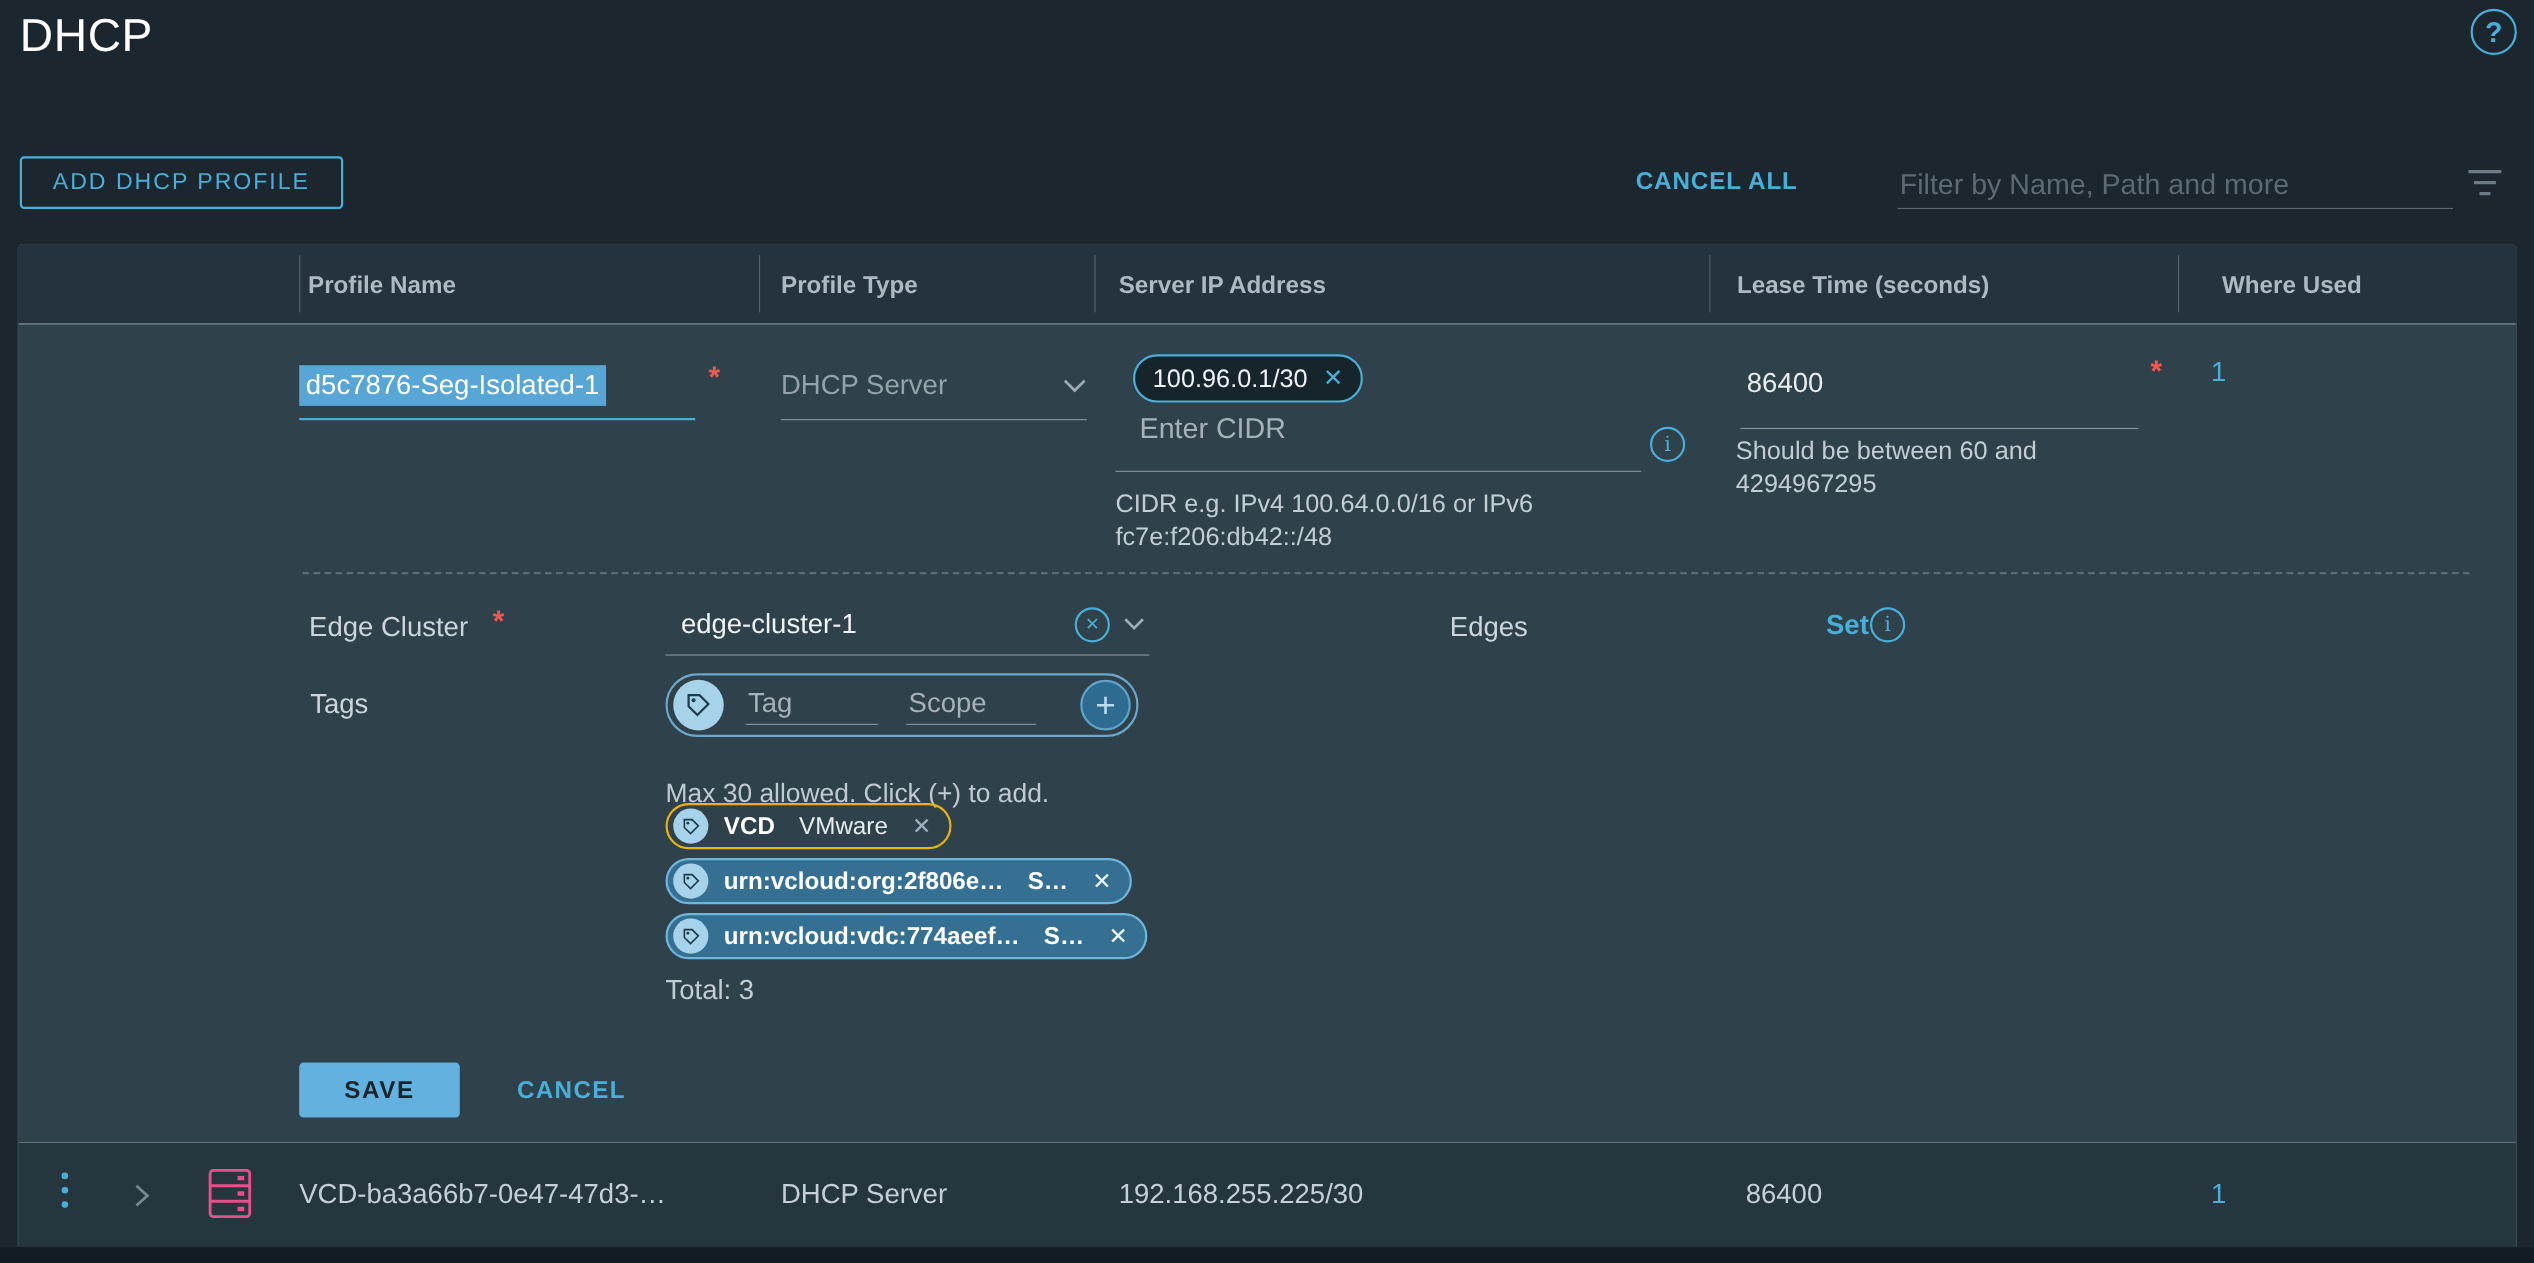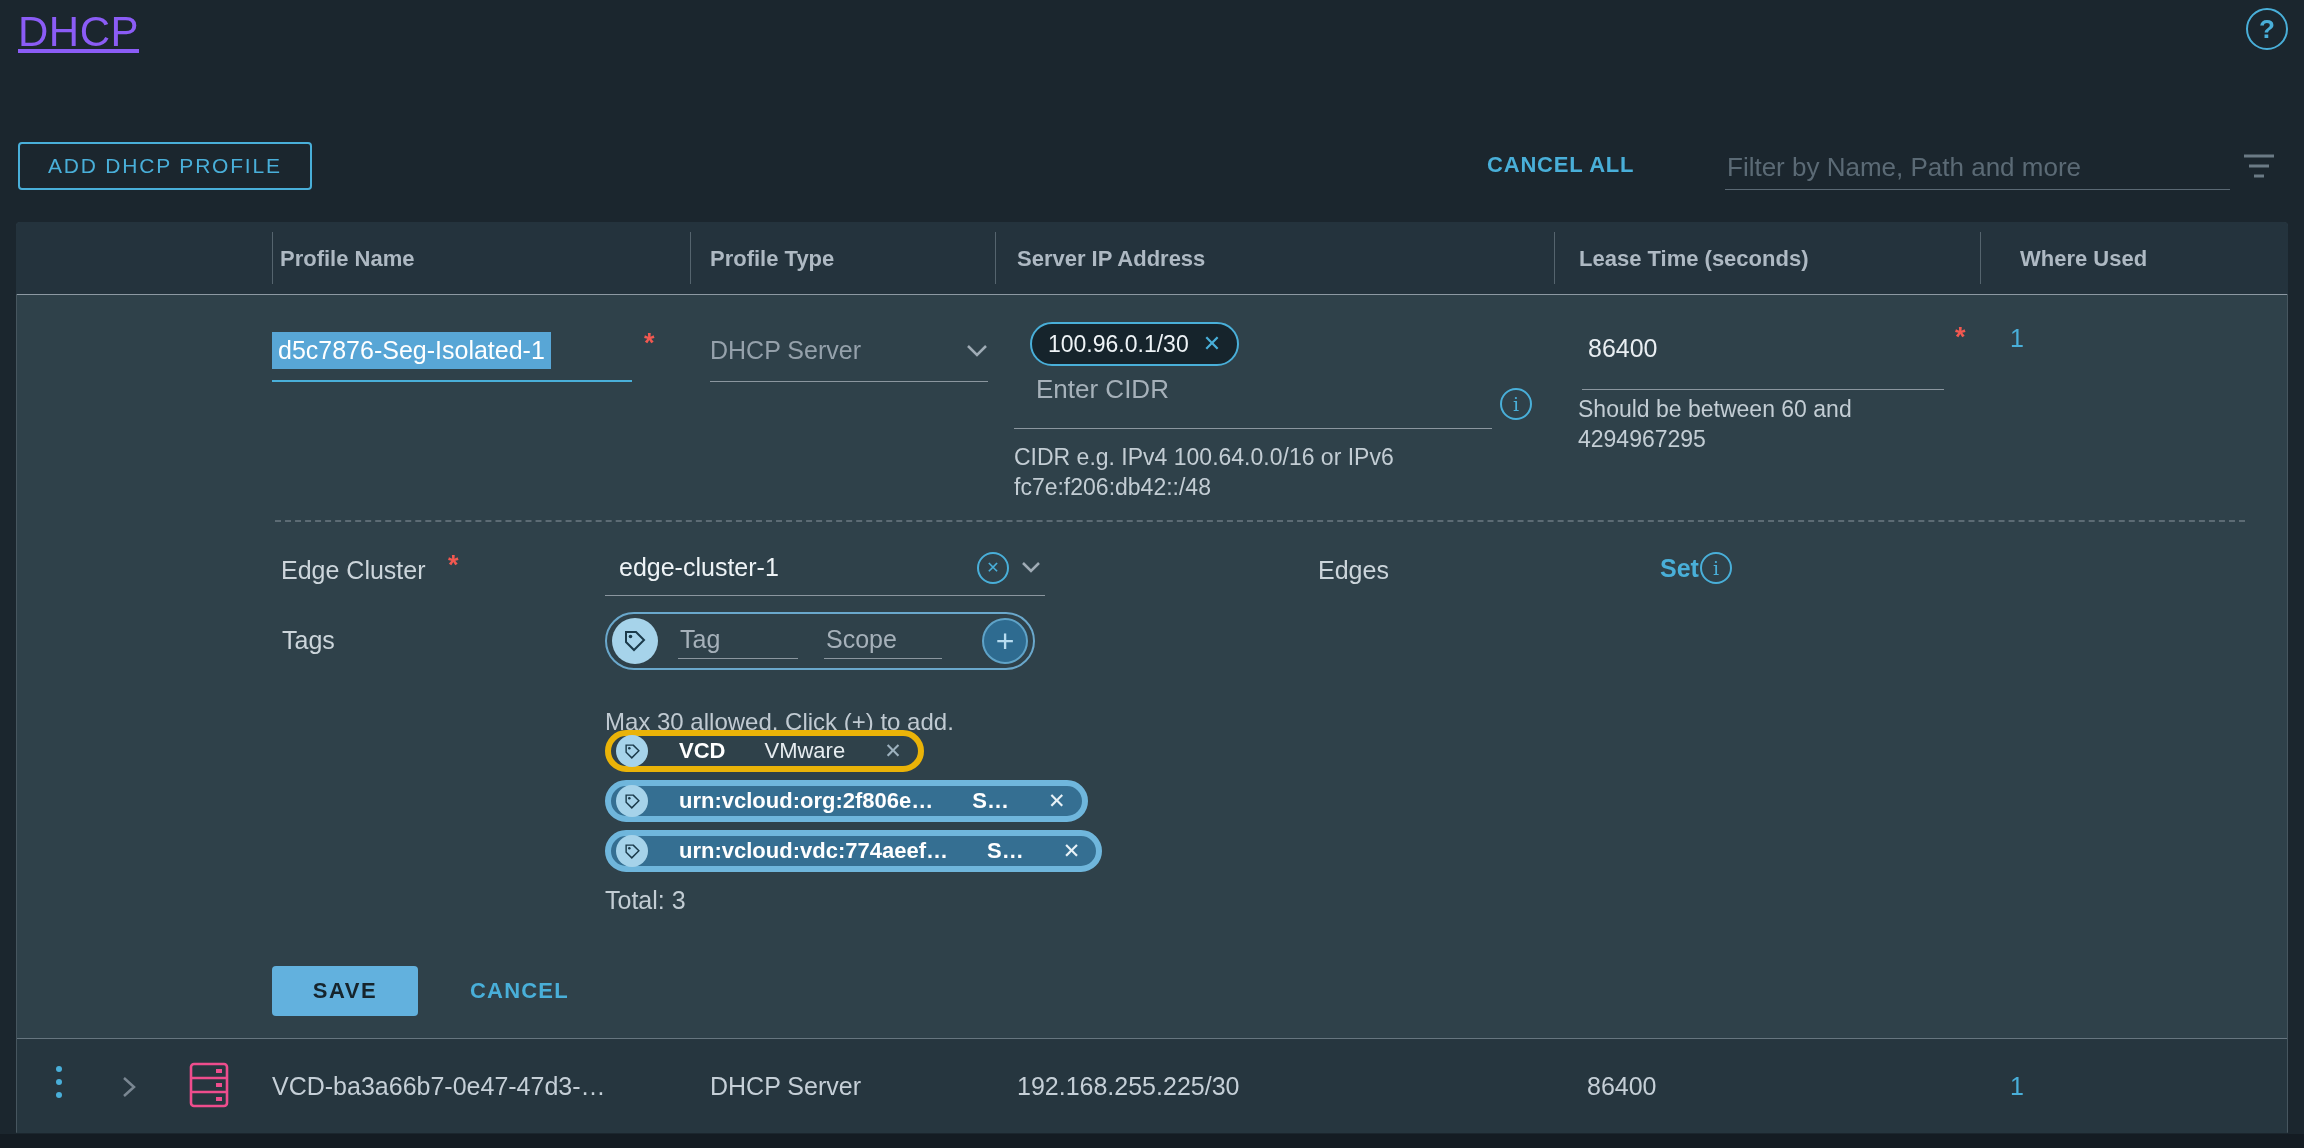--- a/index.html
+++ b/index.html
@@ -6,21 +6,21 @@
   html,body { background:#141c23; }
   body { font-family:"Liberation Sans", sans-serif; }
   #screen {
     position:relative; width:2304px; height:1148px;
     background:#1b262e; overflow:hidden;
     color:#e9eef2;
   }
   .abs { position:absolute; }
 
   
-  .page-title { font-size:42px; font-weight:300; color:#8b5cf6; letter-spacing:0.5px;text-decoration:underline; }
+  .page-title { font-size:42px; font-weight:300; color:#ffffff; letter-spacing:0.5px; }
   .help-circle {
     width:42px; height:42px; border:2.5px solid #49afd9; border-radius:50%;
     color:#49afd9; font-size:26px; font-weight:600;
     display:flex; align-items:center; justify-content:center;
   }
 
   
   .btn-outline {
     border:2px solid #49afd9; border-radius:4px; background:transparent;
     color:#49afd9; font-size:21px; font-weight:500; letter-spacing:1.8px;
@@ -94,22 +94,22 @@
     font-family:"Liberation Sans", sans-serif;
   }
   .mini-input::placeholder { color:#a6b1ba; }
   .plus-circle {
     width:46px; height:46px; border-radius:50%; background:#2e6b90; border:2px solid #5fa3c8;
     color:#b8dcf0; font-size:32px; font-weight:400; line-height:1;
     display:flex; align-items:center; justify-content:center; cursor:pointer; flex:none;
   }
 
   .chip {
-    position:absolute; height:42px; border:6px solid #eab308; border-radius:21px;
-    display:flex; align-items:center; padding:0 16px 0 5px; gap:17px;
+    position:absolute; height:42px; border:2px solid #eab308; border-radius:21px;
+    display:flex; align-items:center; padding:0 16px 0 5px; gap:0;
   }
   .chip--filled { background:#356f92; border-color:#6fb6dc; }
   .chip .tag-name  { font-size:22px; font-weight:700; color:#ffffff; margin-left:14px; white-space:nowrap; }
   .chip .tag-scope { font-size:22px; color:#e6ecf0; margin-left:22px; white-space:nowrap; }
   .chip--filled .tag-scope { font-weight:700; color:#ffffff; }
   .chip .chip-x { margin-left:22px; font-size:21px; color:#9db1be; cursor:pointer; }
   .chip--filled .chip-x { color:#e8f2f7; }
 
   
   .btn-save {

